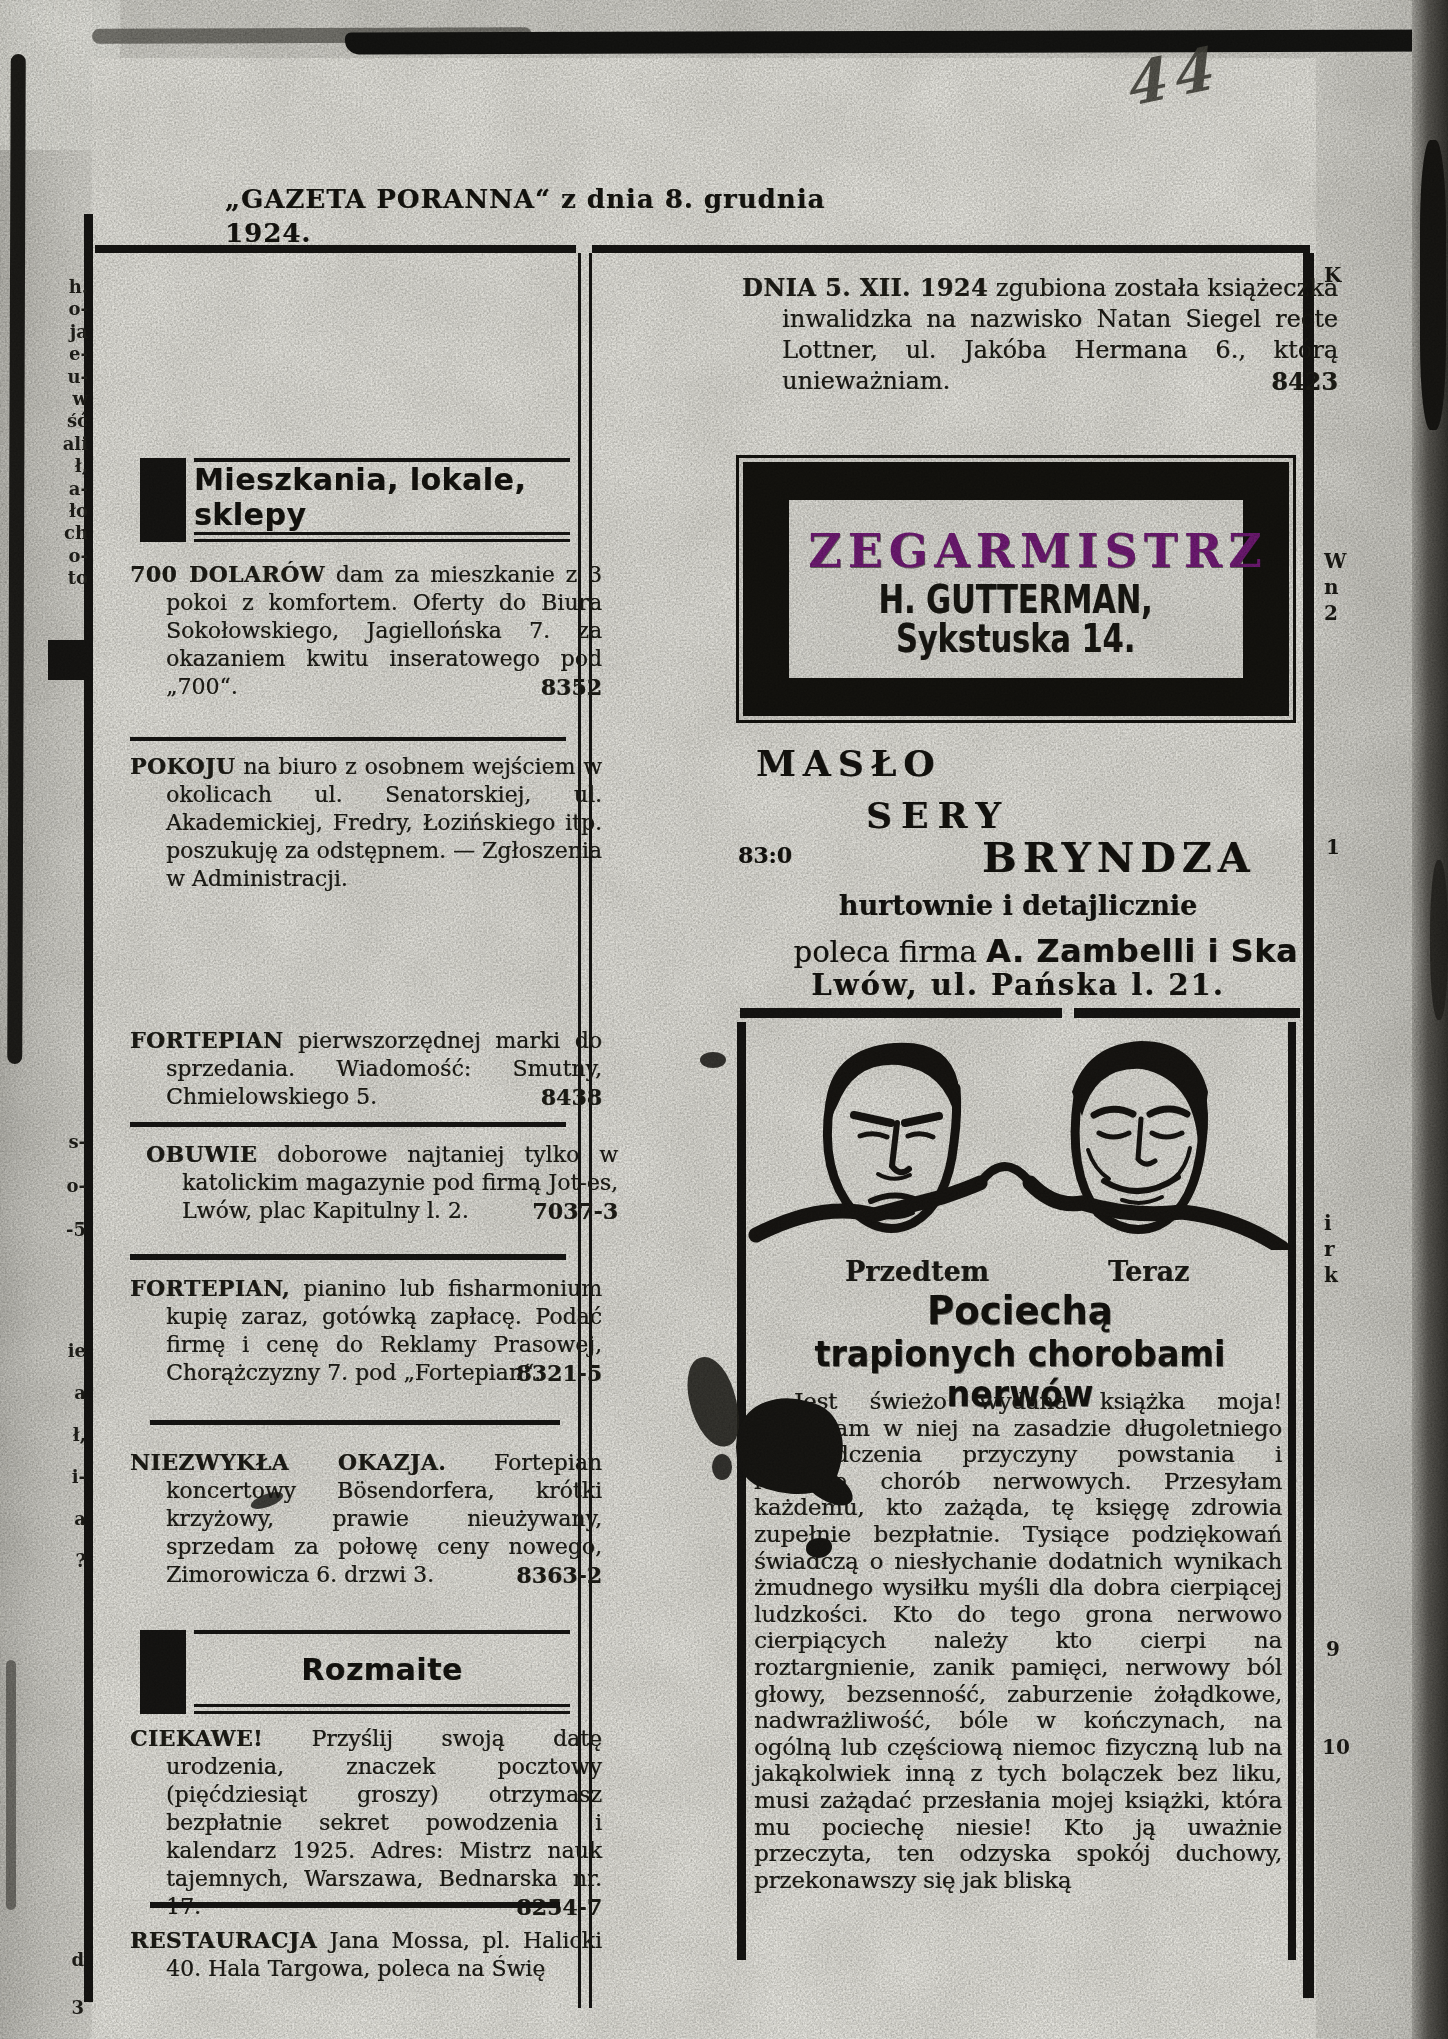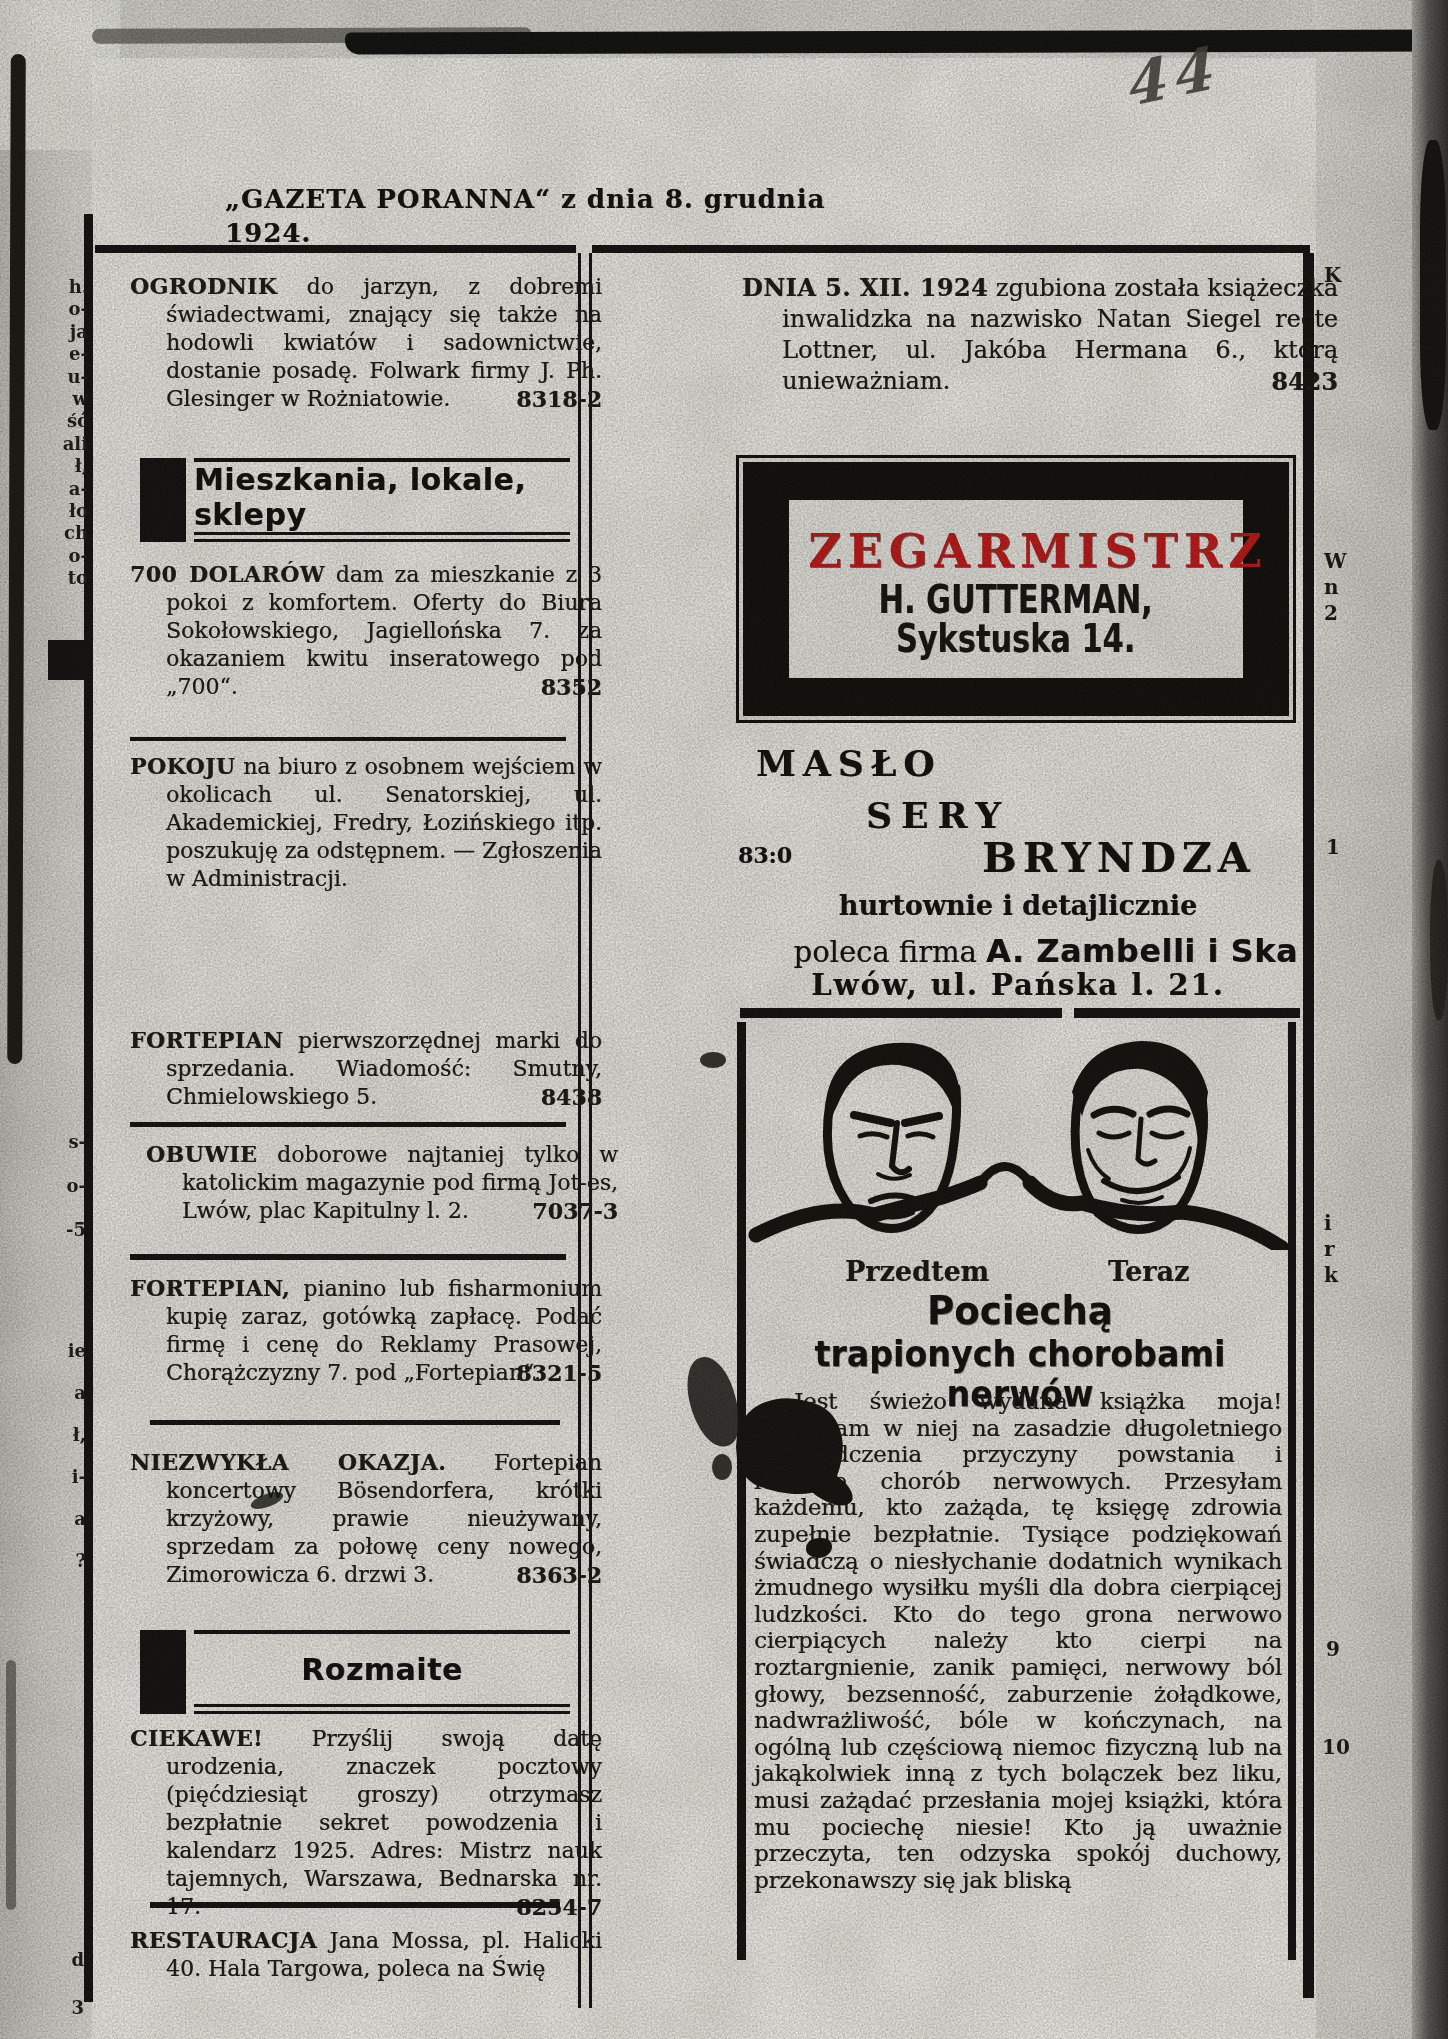--- a/index.html
+++ b/index.html
@@ -53,21 +53,21 @@
       font:800 30px "DejaVu Sans",sans-serif;letter-spacing:.5px;color:#14130f;
       text-shadow:.5px .4px 0 rgba(20,19,15,.5);}
 
   .rcad{font:400 24px/31px "DejaVu Serif",serif;}
 
   .zframe{position:absolute;left:736px;top:455px;width:560px;height:268px;
       border:3px solid #14130f;background:#d8d7d1;padding:4px;box-sizing:border-box;}
   .zband{background:#14130f;width:100%;height:100%;display:flex;align-items:center;justify-content:center;}
   .zpanel{background:#dcdbd5;width:83%;height:70%;display:flex;flex-direction:column;
       align-items:center;justify-content:center;text-align:center;}
-  .z1{font:700 46px/1 "DejaVu Serif",serif;letter-spacing:6px;color:#b91c1c;
+  .z1{font:700 46px/1 "DejaVu Serif",serif;letter-spacing:6px;color:#701a75;
       text-shadow:.6px .5px 0 rgba(24,23,18,.6);margin-left:44px;}
   .z2{font:800 31px/1 "DejaVu Sans",sans-serif;color:#181712;margin-top:14px;
       transform:scale(.98,1.25);letter-spacing:0px;text-shadow:.5px .4px 0 rgba(24,23,18,.55);}
 
   .zamb{position:absolute;left:738px;top:740px;width:560px;height:276px;color:#14130f;}
   .zamb>div{position:absolute;text-shadow:.5px .4px 0 rgba(20,19,15,.55);}
   .zb-p1{left:18px;top:2px;font:700 36px "DejaVu Serif",serif;letter-spacing:7px;}
   .zb-p2{left:128px;top:54px;font:700 36px "DejaVu Serif",serif;letter-spacing:9px;}
   .zb-num{left:0px;top:102px;font:700 22px "DejaVu Serif",serif;}
   .zb-p3{left:244px;top:94px;font:700 41px "DejaVu Serif",serif;letter-spacing:6px;}
@@ -147,21 +147,20 @@
   <div class="rm" style="left:1324px;top:548px">W
 n
 2</div>
   <div class="rm" style="left:1326px;top:834px">1</div>
   <div class="rm" style="left:1324px;top:1210px">i
 r
 k</div>
   <div class="rm" style="left:1326px;top:1636px">9</div>
   <div class="rm" style="left:1322px;top:1734px">10</div>
 
-  <p class="ad" style="left:130px;top:272px;width:436px"><span class="lead">OGRODNIK</span><span> do jarzyn, z dobremi świadectwami, znający się także na hodowli kwiatów i sadownictwie, dostanie posadę. Folwark firmy J. Ph. Glesinger w Rożniatowie.</span><span class="adnum">8318-2</span></p>
 
   <div class="secbox" style="left:140px;top:458px;width:430px;height:84px">
     <div class="secblk"></div>
     <div class="secttl">Mieszkania, lokale, sklepy</div>
   </div>
 
   <p class="ad" style="left:130px;top:560px;width:436px"><span class="lead">700 DOLARÓW</span><span> dam za mieszkanie z 3 pokoi z komfortem. Oferty do Biura Sokołowskiego, Jagiellońska 7. za okazaniem kwitu inseratowego pod „700“.</span><span class="adnum">8352</span></p>
   <div class="ink" style="left:130px;top:737px;width:436px;height:4px"></div>
 
   <p class="ad" style="left:130px;top:752px;width:436px"><span class="lead">POKOJU</span><span> na biuro z osobnem wejściem w okolicach ul. Senatorskiej, ul. Akademickiej, Fredry, Łozińskiego itp. poszukuję za odstępnem. — Zgłoszenia w Administracji.</span></p>

